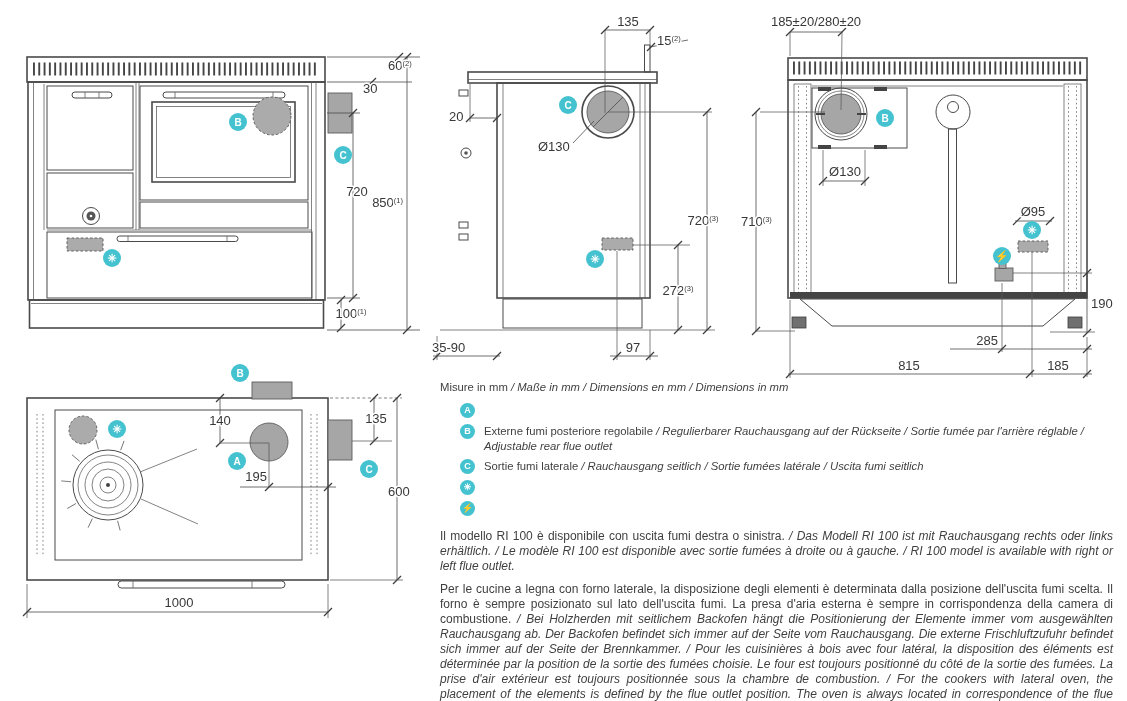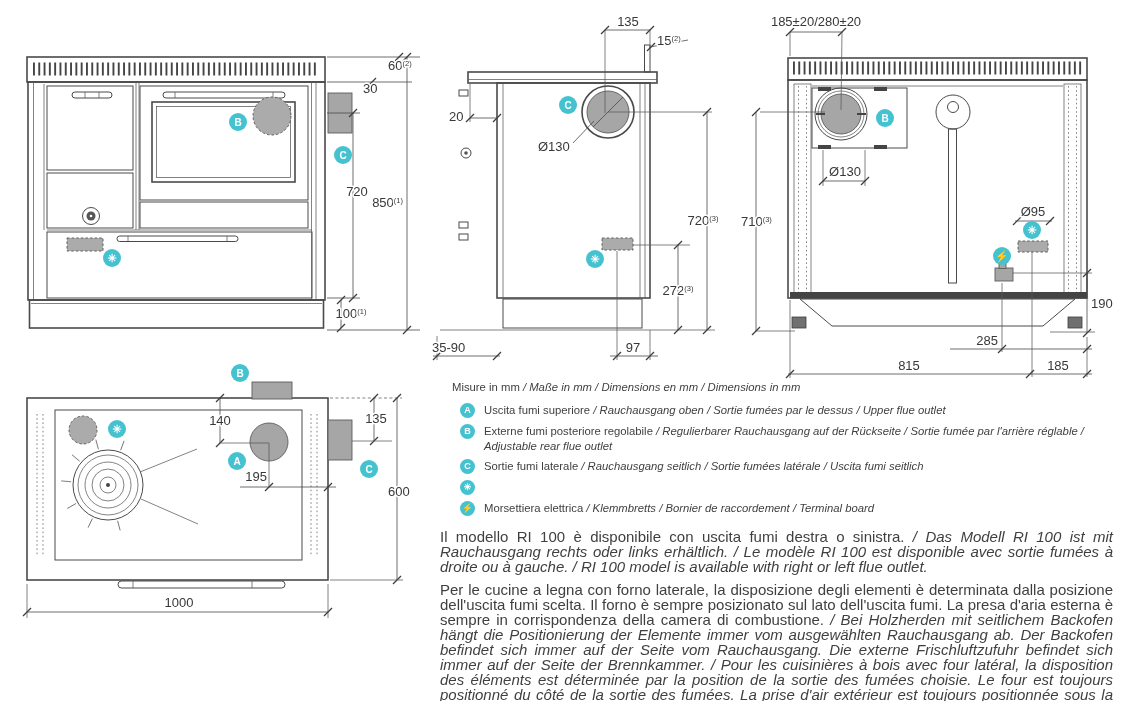--- a/index.html
+++ b/index.html
@@ -21,26 +21,26 @@
   .ft{fill:#707070;stroke:#3e3e3e;stroke-width:.8;}
   .dk{fill:#444;}
   .dt{font:13px "Liberation Sans",sans-serif;fill:#383838;paint-order:stroke;stroke:#fff;stroke-width:3px;stroke-linejoin:round;}
   .sup{font-size:7.5px;}
   .mk circle{fill:#45c2d0;}
   .mk text{font:bold 10px "Liberation Sans",sans-serif;fill:#fff;text-anchor:middle;stroke:none;}
   .mk.sym text{font-size:11px;font-weight:bold;}
 
   
   .textcol{position:absolute;left:440px;top:380px;width:673px;}
-  .units{font-size:11.3px;line-height:14px;margin:0 0 9px 12px;}
+  .units{font-size:11.3px;line-height:14px;margin:0 0 9px 0;}
   .lg-item{display:flex;gap:9px;margin:0 0 6px 20px;font-size:11.3px;line-height:14.5px;align-items:flex-start;}
   .mkc{flex:0 0 15px;width:15px;height:15px;border-radius:50%;background:#45c2d0;color:#fff;
        font-size:9px;font-weight:bold;text-align:center;line-height:15px;}
   .it{font-style:italic;}
-  .para{font-size:15px;line-height:15px;text-align:justify;margin:0 0 8px 0;}
+  .para{font-size:12px;line-height:15px;text-align:justify;margin:0 0 8px 0;}
   .para.first{margin-top:13px;}
   .airbadge{display:inline-block;vertical-align:middle;margin:-8px 0 -6px 6px;}
 </style>
 </head>
 <body>
 
 <div id="canvas">
 
 <svg id="drawing" width="1127" height="701" viewBox="0 0 1127 701">
 
@@ -367,40 +367,38 @@
           <text y="3.5">C</text>
         </g>
   </g>
 </svg>
 
 <div class="textcol">
   <div class="units"><span>Misure in mm</span><span class="it"> / Maße in mm / Dimensions en mm / Dimensions in mm</span></div>
 
   <div class="lg-item">
     <div class="mkc">A</div>
-    <div><span>Uscita fumi superiore</span><span class="it"> / Rauchausgang oben  / Sortie fumées par le dessus / Upper flue outlet</span></div>
   </div>
 
   <div class="lg-item">
     <div class="mkc">B</div>
     <div><span>Externe fumi posteriore regolabile</span><span class="it"> /  Regulierbarer Rauchausgang auf der Rückseite / Sortie fumée par l'arrière réglable / Adjustable rear flue outlet</span></div>
   </div>
 
   <div class="lg-item">
     <div class="mkc">C</div>
     <div><span>Sortie fumi laterale</span><span class="it"> / Rauchausgang seitlich  / Sortie fumées latérale / Uscita fumi seitlich</span></div>
   </div>
 
   <div class="lg-item">
     <div class="mkc">✳</div>
   </div>
 
   <div class="lg-item">
     <div class="mkc">⚡</div>
-    <div><span>Morsettiera elettrica</span><span class="it"> / Klemmbretts / Bornier de raccordement / Terminal board</span></div>
   </div>
 
   <p class="para first"><span>Il modello RI 100 è disponibile con uscita fumi destra o sinistra.</span><span class="it"> / Das Modell RI 100 ist mit Rauchausgang rechts oder links erhältlich. / Le modèle RI 100 est disponible avec sortie fumées à droite ou à gauche. / RI 100 model is available with right or left flue outlet.</span></p>
 
   <p class="para"><span>Per le cucine a legna con forno laterale, la disposizione degli elementi è determinata dalla posizione dell'uscita fumi scelta. Il forno è sempre posizionato sul lato dell'uscita fumi. La presa d'aria esterna è sempre in corrispondenza della camera di combustione.</span><span class="it"> / Bei Holzherden mit seitlichem Backofen hängt die Positionierung der Elemente immer vom ausgewählten Rauchausgang ab. Der Backofen befindet sich immer auf der Seite vom Rauchausgang. Die externe Frischluftzufuhr befindet sich immer auf der Seite der Brennkammer. / Pour les cuisinières à bois avec four latéral, la disposition des éléments est déterminée par la position de la sortie des fumées choisie. Le four est toujours positionné du côté de la sortie des fumées. La prise d'air extérieur est toujours positionnée sous la chambre de combustion. / For the cookers with lateral oven, the placement of the elements is defined by the flue outlet position. The oven is always located in correspondence of the flue outlet. The external air intake is always located in correspondence of the fire chamber.</span></p>
 </div>
 
 </div>
 
 </body></html>

